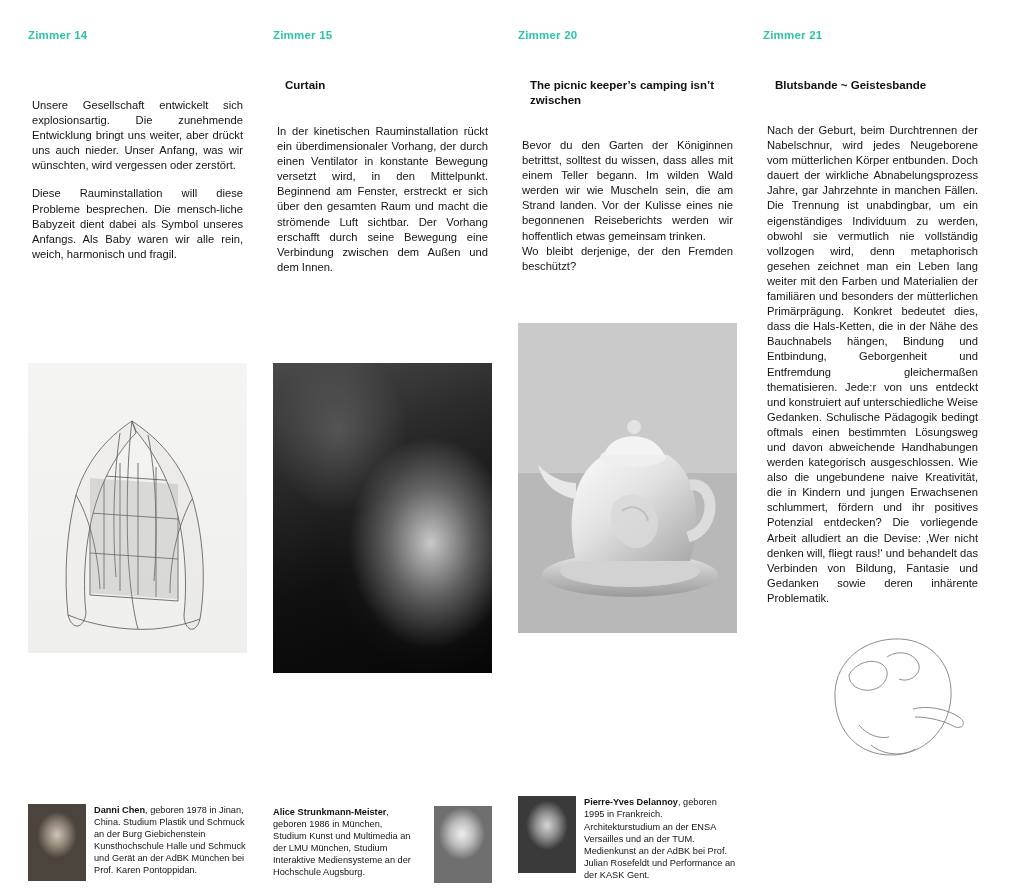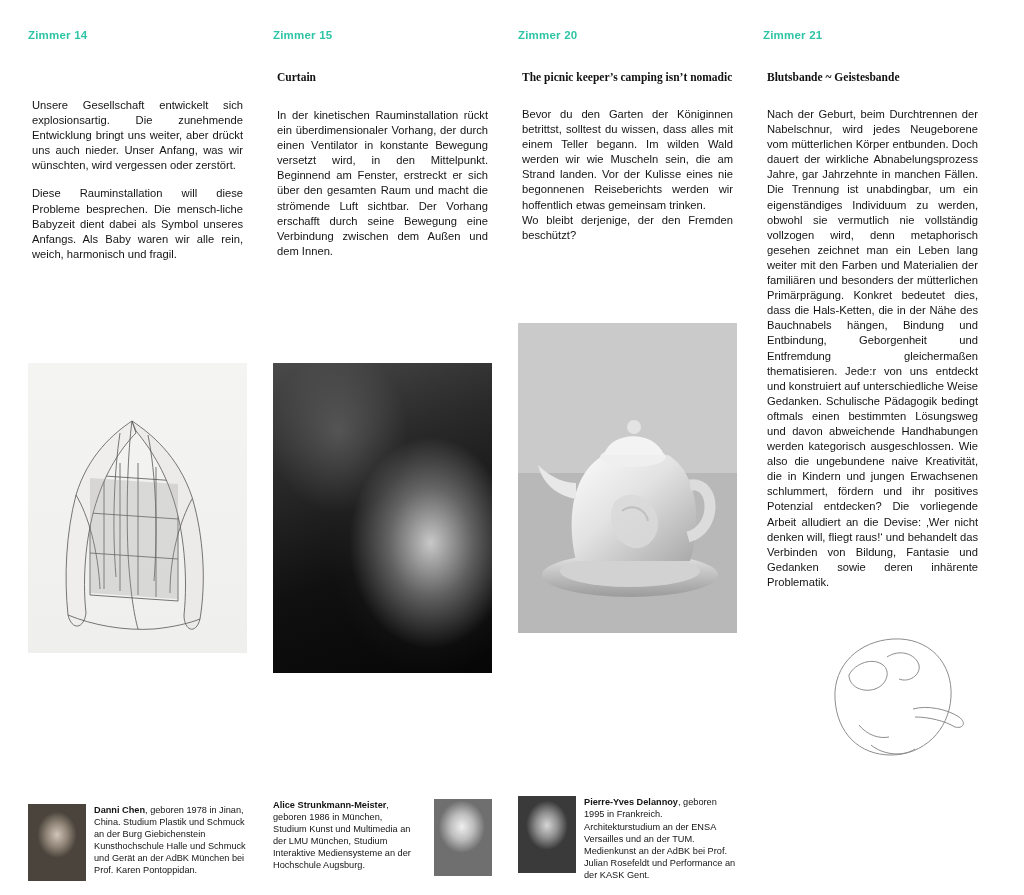--- a/index.html
+++ b/index.html
@@ -43,23 +43,22 @@
     font-size: 11.5px;
     font-weight: bold;
     letter-spacing: 0.2px;
     margin: 0 0 0 0;
     line-height: 14px;
   }
   .title {
     font-size: 11.5px;
     font-weight: bold;
     line-height: 15px;
-    margin: 4px;
+    margin: 12px;
     color: #111;
-    font-family: Liberation Serif, serif;
   }
   .body-text {
     font-size: 11.2px;
     line-height: 15.1px;
     color: #141414;
     text-align: justify;
     margin: 4px;
     white-space: pre-line;
     hyphens: manual;
   }
@@ -211,34 +210,34 @@
       <div class="room-label">Zimmer 15</div>
       <div style="height:24px;"></div>
       <div class="title">Curtain</div>
       <div style="height:15px;"></div>
       <p class="body-text">In der kinetischen Rauminstallation rückt ein überdimensionaler Vorhang, der durch einen Ventilator in konstante Bewegung versetzt wird, in den Mittelpunkt. Beginnend am Fenster, erstreckt er sich über den gesamten Raum und macht die strömende Luft sichtbar. Der Vorhang erschafft durch seine Bewegung eine Verbindung zwischen dem Außen und dem Innen.</p>
 
       <div class="img-box" style="position:absolute; left:0; top:335px; width:219px; height:310px;">
         <div class="photo-dark"></div>
       </div>
 
-      <div class="bio reverse" style="bottom:19px;gap:16px;">
+      <div class="bio reverse" style="bottom:12px;gap:16px;">
         <div class="bio-portrait">
             <div class="portrait-b"></div>
           </div>
         <div class="bio-text">
           <b>Alice Strunkmann-Meister</b><span>, geboren 1986 in München, Studium Kunst und Multimedia an der LMU München, Studium Interaktive Mediensysteme an der Hochschule Augsburg.</span>
         </div>
       </div>
     </div>
 
     <div class="col">
       <div class="room-label">Zimmer 20</div>
       <div style="height:24px;"></div>
-      <div class="title">The picnic keeper’s camping isn’t nomadic</div>
+      <div class="title">The picnic keeper’s camping isn’t zwischen</div>
       <div style="height:14px;"></div>
       <p class="body-text">Bevor du den Garten der Königinnen betrittst, solltest du wissen, dass alles mit einem Teller begann. Im wilden Wald werden wir wie Muscheln sein, die am Strand landen. Vor der Kulisse eines nie begonnenen Reiseberichts werden wir hoffentlich etwas gemeinsam trinken.
 Wo bleibt derjenige, der den Fremden beschützt?</p>
 
       <div class="img-box" style="position:absolute; left:0; top:295px; width:219px; height:310px;">
         <div class="photo-teapot">
           <svg width="219" height="310" viewBox="0 0 219 310">
             <defs>
               <linearGradient id="pot" x1="0" y1="0" x2="1" y2="1">
                 <stop offset="0%" stop-color="#fbfbfb"></stop>

